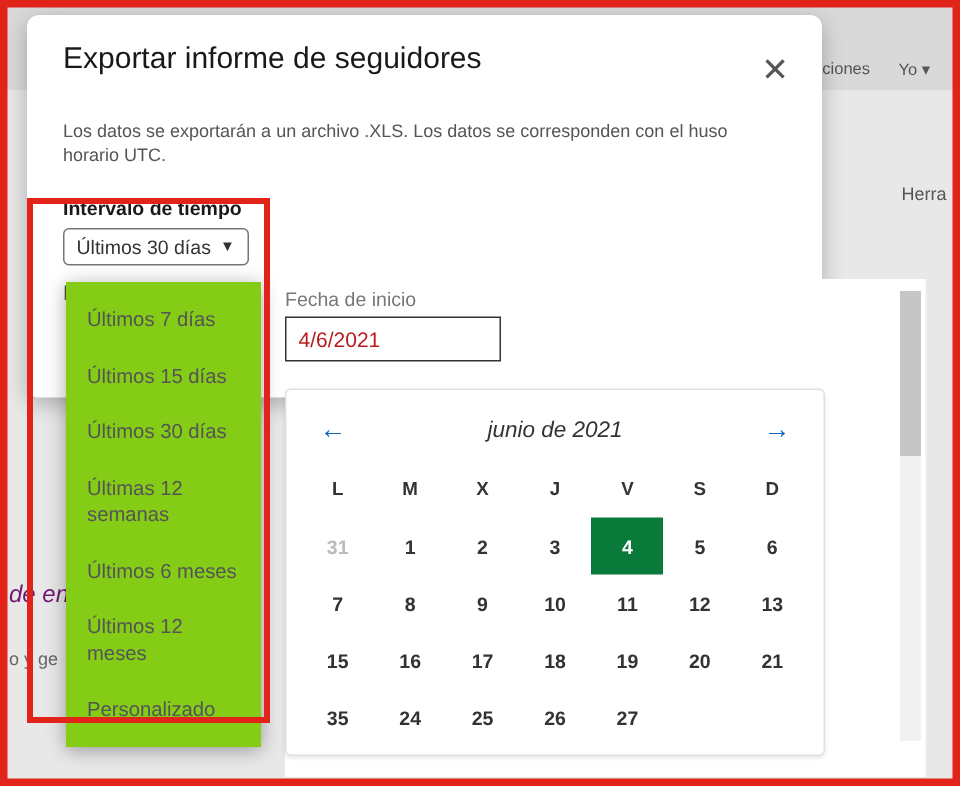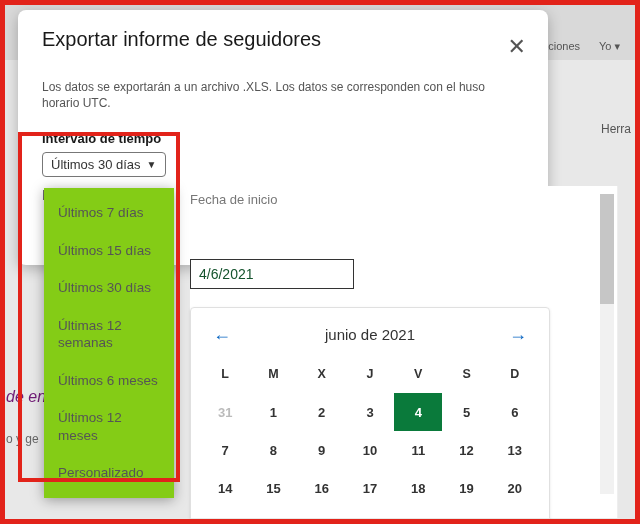--- a/index.html
+++ b/index.html
@@ -40,27 +40,27 @@
   }
   .dropdown .item { font-size:13.5px; color:#555; padding:10px 14px; cursor:pointer; line-height:1.3; }
 
   .date-panel {
     position:absolute; top:186px; left:190px; width:428px; height:332px;
     background:#fff; box-shadow:inset -1px 0 0 #eee;
   }
   .scrollbar { position:absolute; top:8px; right:4px; width:14px; height:300px; background:#f1f1f1; }
   .scroll-thumb { position:absolute; top:0; left:0; right:0; height:110px; background:#c6c6c6; }
   .start-label { font-size:13px; color:#777; padding:6px 0 4px 0; }
-  .date-input { width:164px; height:30px; border:1px solid #333; font-size:14px; padding:4px 8px; color:#14532d;margin-top:48px; }
+  .date-input { width:144px; height:30px; border:1px solid #333; font-size:14px; padding:4px 8px; color:#b91c1c; }
   .cal {
     margin-top:18px; border:1px solid #e0e0e0; border-radius:4px;
     box-shadow:0 1px 3px rgba(0,0,0,0.1); width:360px; padding:12px 10px 6px;
   }
   .cal-head { display:flex; align-items:center; justify-content:space-between; padding:0 8px 10px; }
-  .cal-title { font-size:15px; color:#333; }
+  .cal-title { font-size:15px; color:#333;font-style:italic; }
   .arrow { color:#0a66c2; font-size:18px; cursor:pointer; padding:4px; }
   .grid { display:grid; grid-template-columns:repeat(7, 1fr); text-align:center; }
   .dow { font-size:12.5px; font-weight:600; color:#333; padding:8px 0 12px; }
   .day { font-size:13px; color:#333; padding:0; height:38px; display:flex; align-items:center; justify-content:center; cursor:pointer;font-weight:bold; }
   .day.other { color:#bbb; }
   .day.sel { background:#0a7a3b; color:#fff; font-weight:600; }
 </style>
 </head>
 <body>
 
@@ -122,21 +122,20 @@
         <div class="day sel">4</div>
         <div class="day">5</div>
         <div class="day">6</div>
         <div class="day">7</div>
         <div class="day">8</div>
         <div class="day">9</div>
         <div class="day">10</div>
         <div class="day">11</div>
         <div class="day">12</div>
         <div class="day">13</div>
-        <div class="day">14</div>
         <div class="day">15</div>
         <div class="day">16</div>
         <div class="day">17</div>
         <div class="day">18</div>
         <div class="day">19</div>
         <div class="day">20</div>
         <div class="day">21</div>
         <div class="day">35</div>
         <div class="day">24</div>
         <div class="day">25</div>

